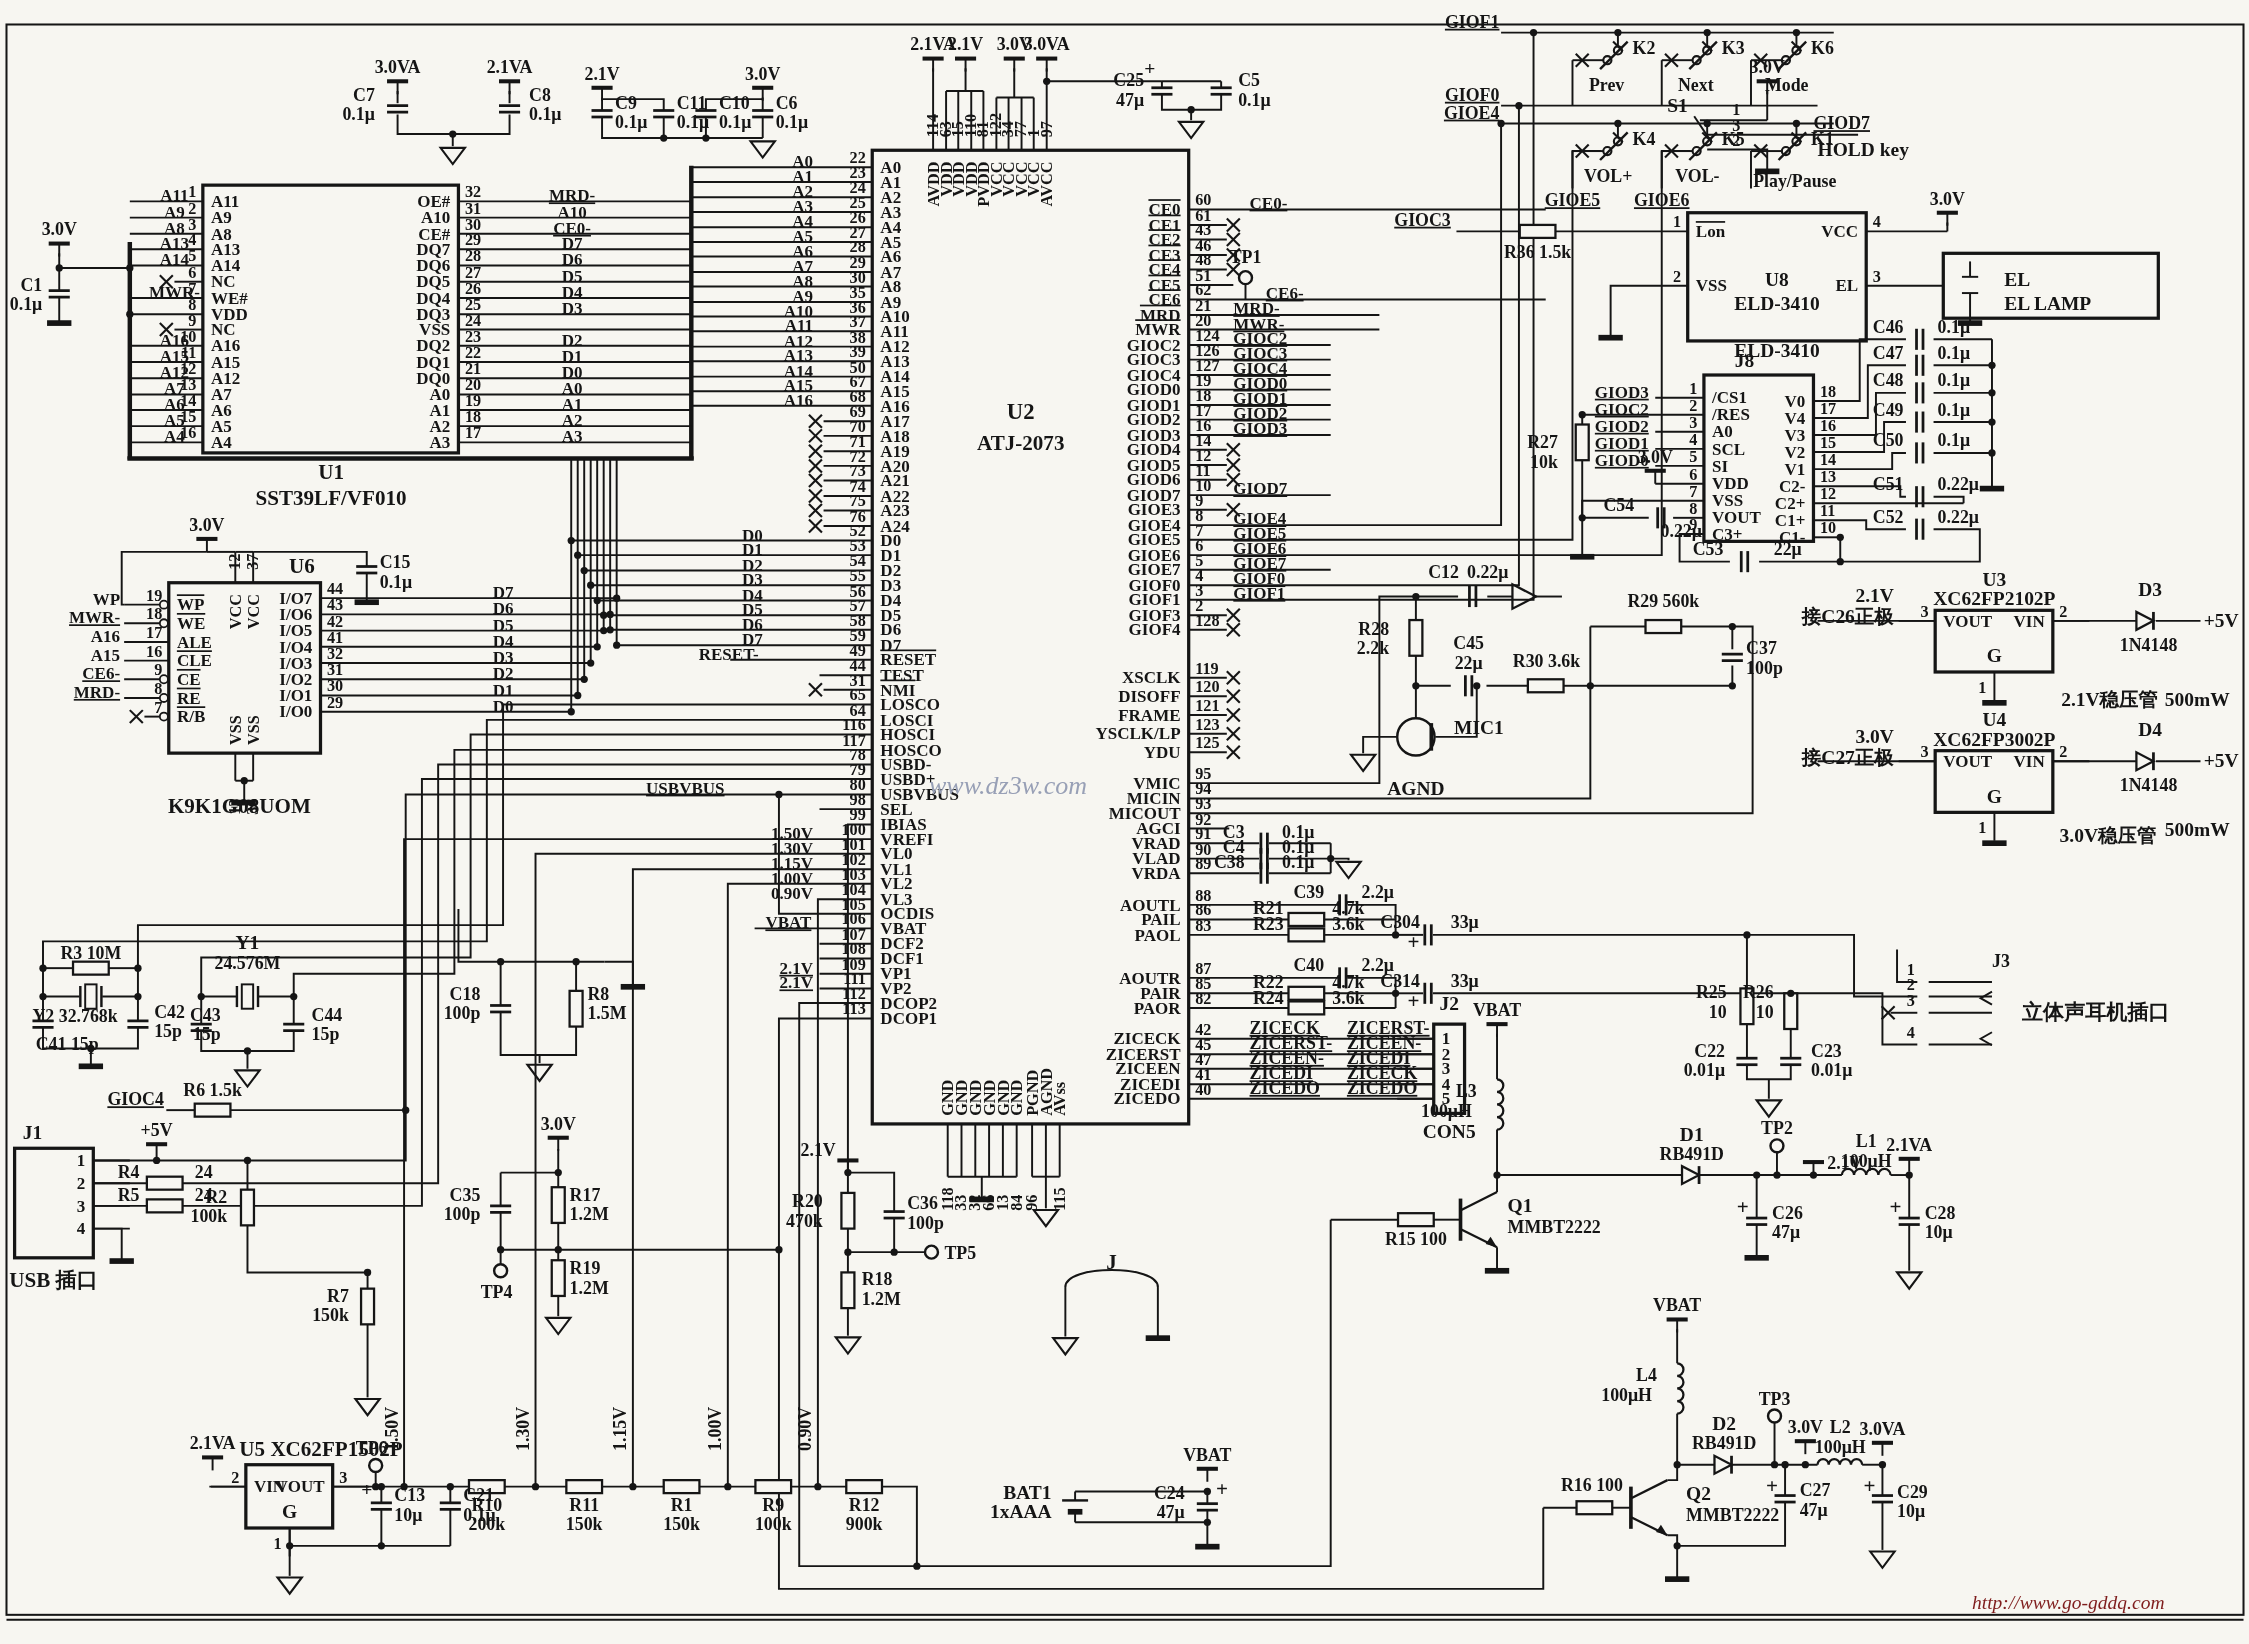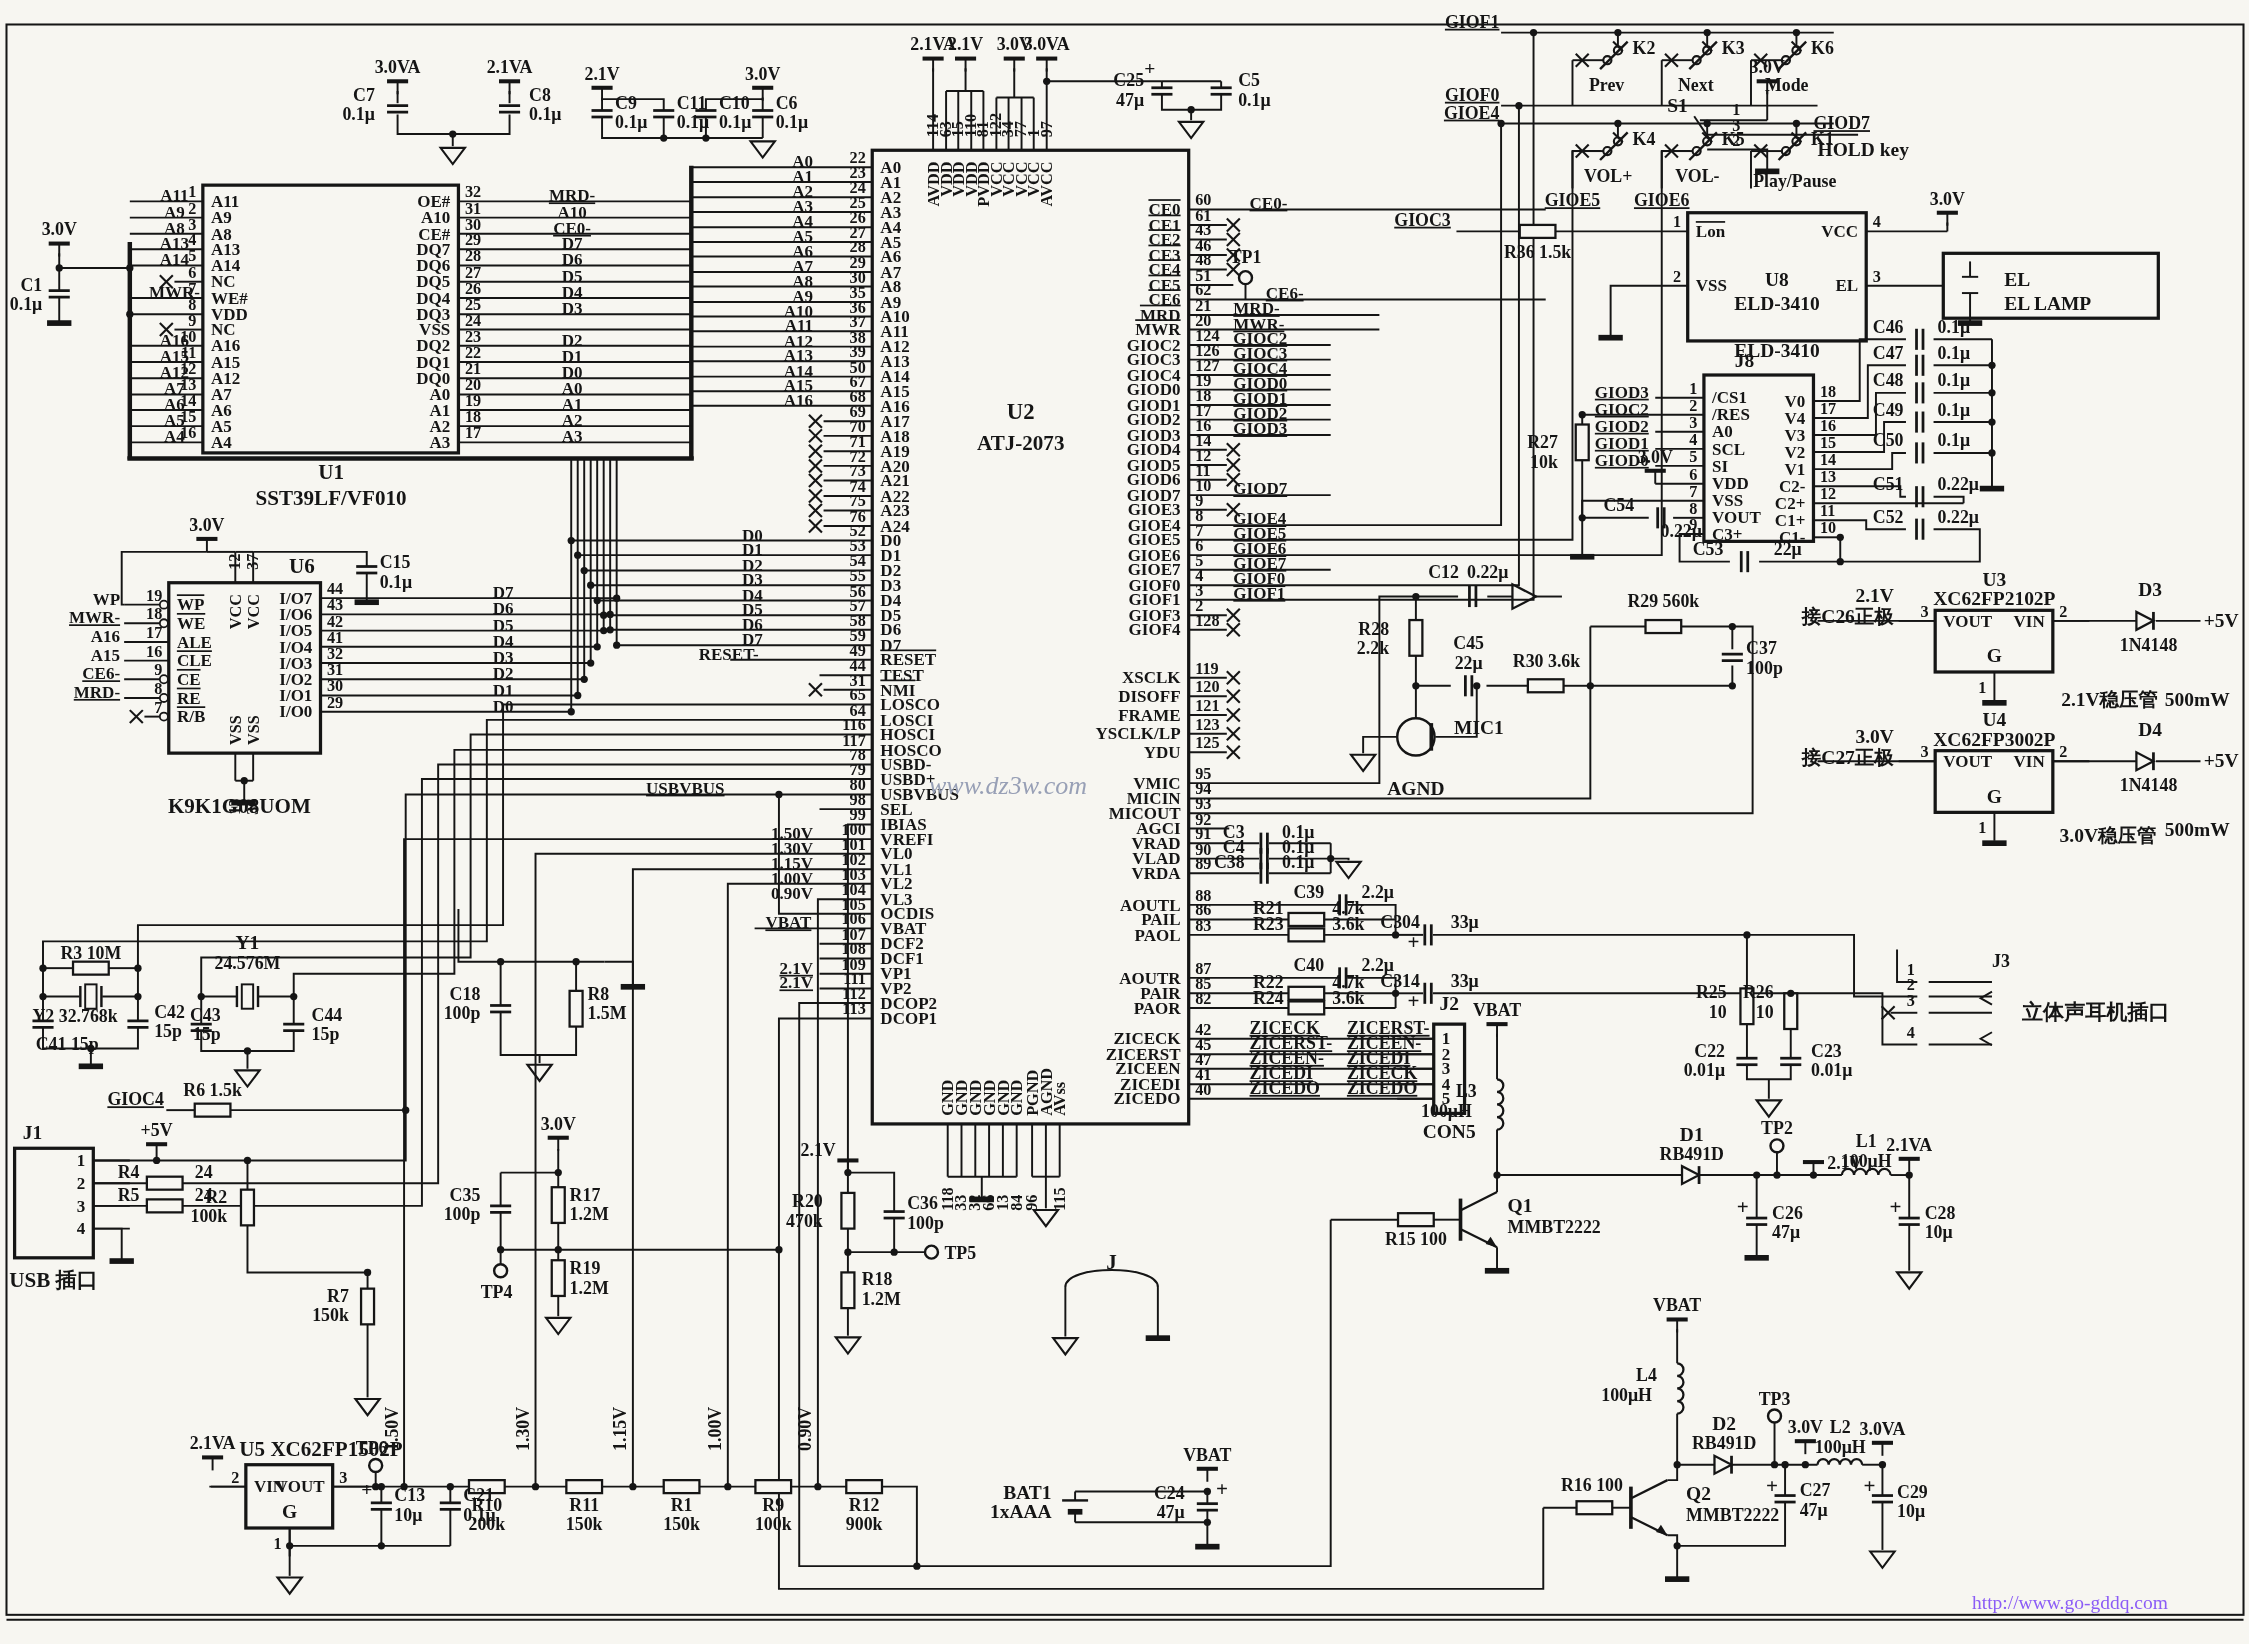--- a/index.html
+++ b/index.html
@@ -1,21 +1,21 @@
 <!DOCTYPE html>
 <html style="font-size:13px"><head>
 <meta charset="utf-8">
 <style>
   html,body{margin:0;padding:0;background:#e8e6e0;}
   .stage{position:relative;width:2250px;height:1645px;background:#f7f6f1;overflow:hidden;
          font-family:"Liberation Serif","DejaVu Serif",serif;}
   svg{position:absolute;left:0;top:0;}
   .wm1{position:absolute;left:929px;top:771px;font-style:italic;font-size:26px;color:#98a0b6;
        font-family:"Liberation Serif",serif;}
-  .wm2{position:absolute;left:1972px;top:1592px;font-size:19.5px;color:#8b5cf6;
+  .wm2{position:absolute;left:1972px;top:1592px;font-style:italic;font-size:19.5px;color:#7f1d1d;
        font-family:"Liberation Serif",serif;}
 </style>
 </head>
 <body>
 
 <div class="stage">
   <svg id="cv" width="2250" height="1645" viewBox="0 0 2773 2027">
       <g>
         <polyline points="8,1996 2765,1996" fill="none" stroke="#151515" stroke-width="2.4" stroke-linejoin="miter"></polyline>
         <polyline points="490,112 490,127" fill="none" stroke="#151515" stroke-width="2.4" stroke-linejoin="miter"></polyline>

